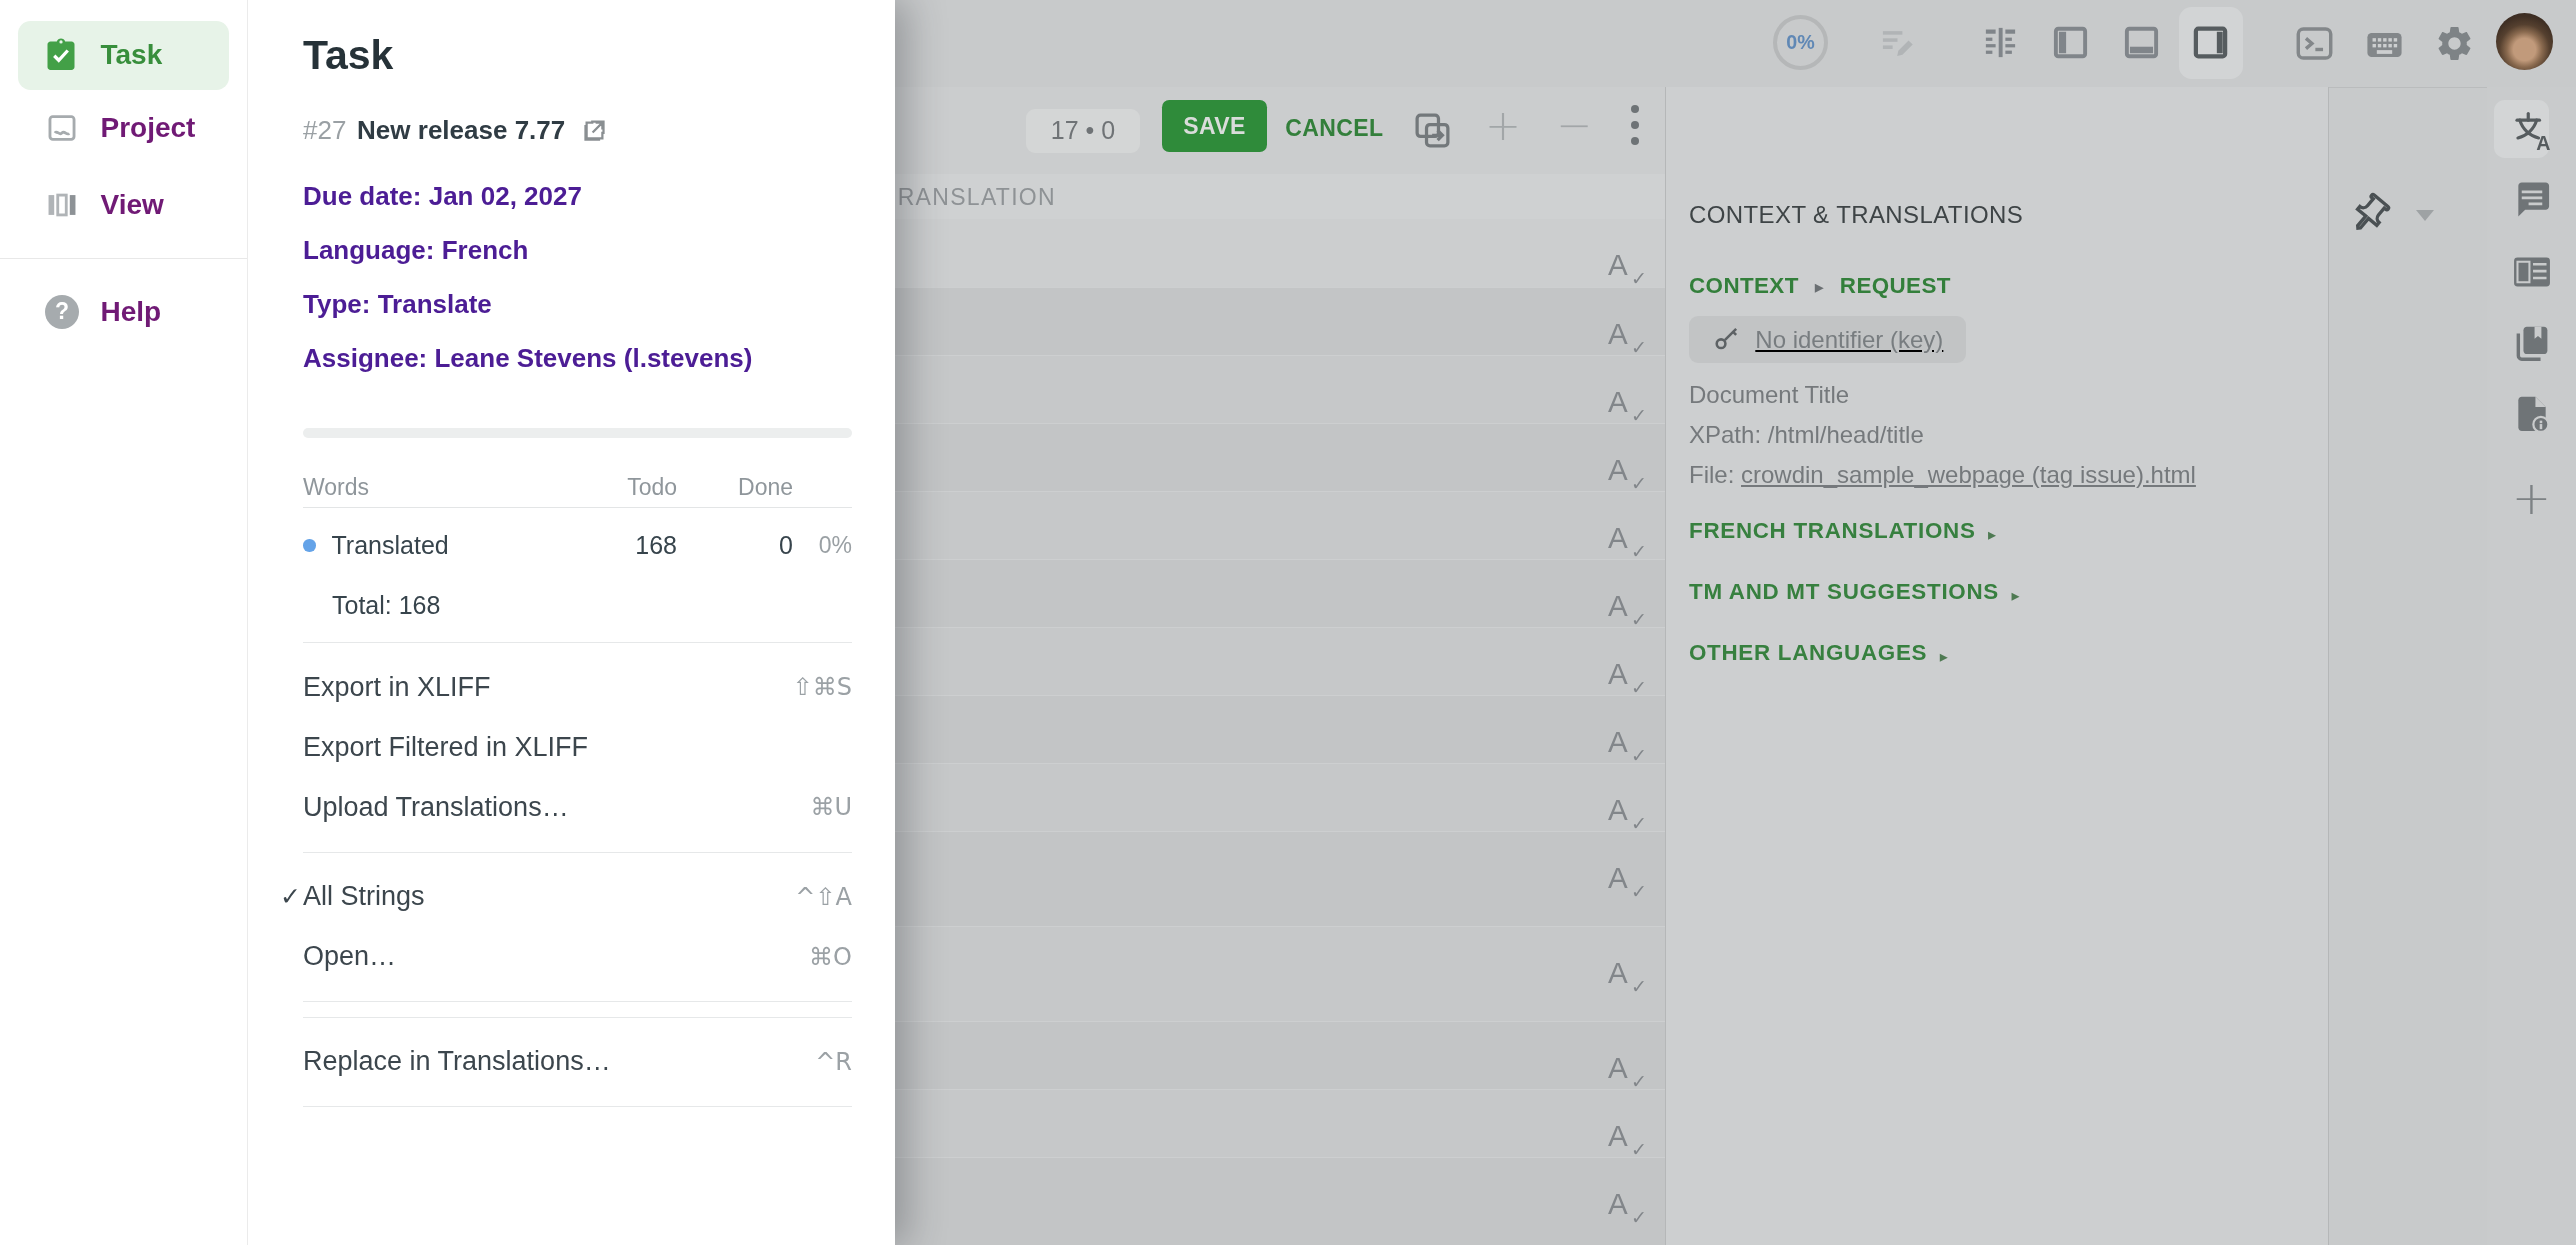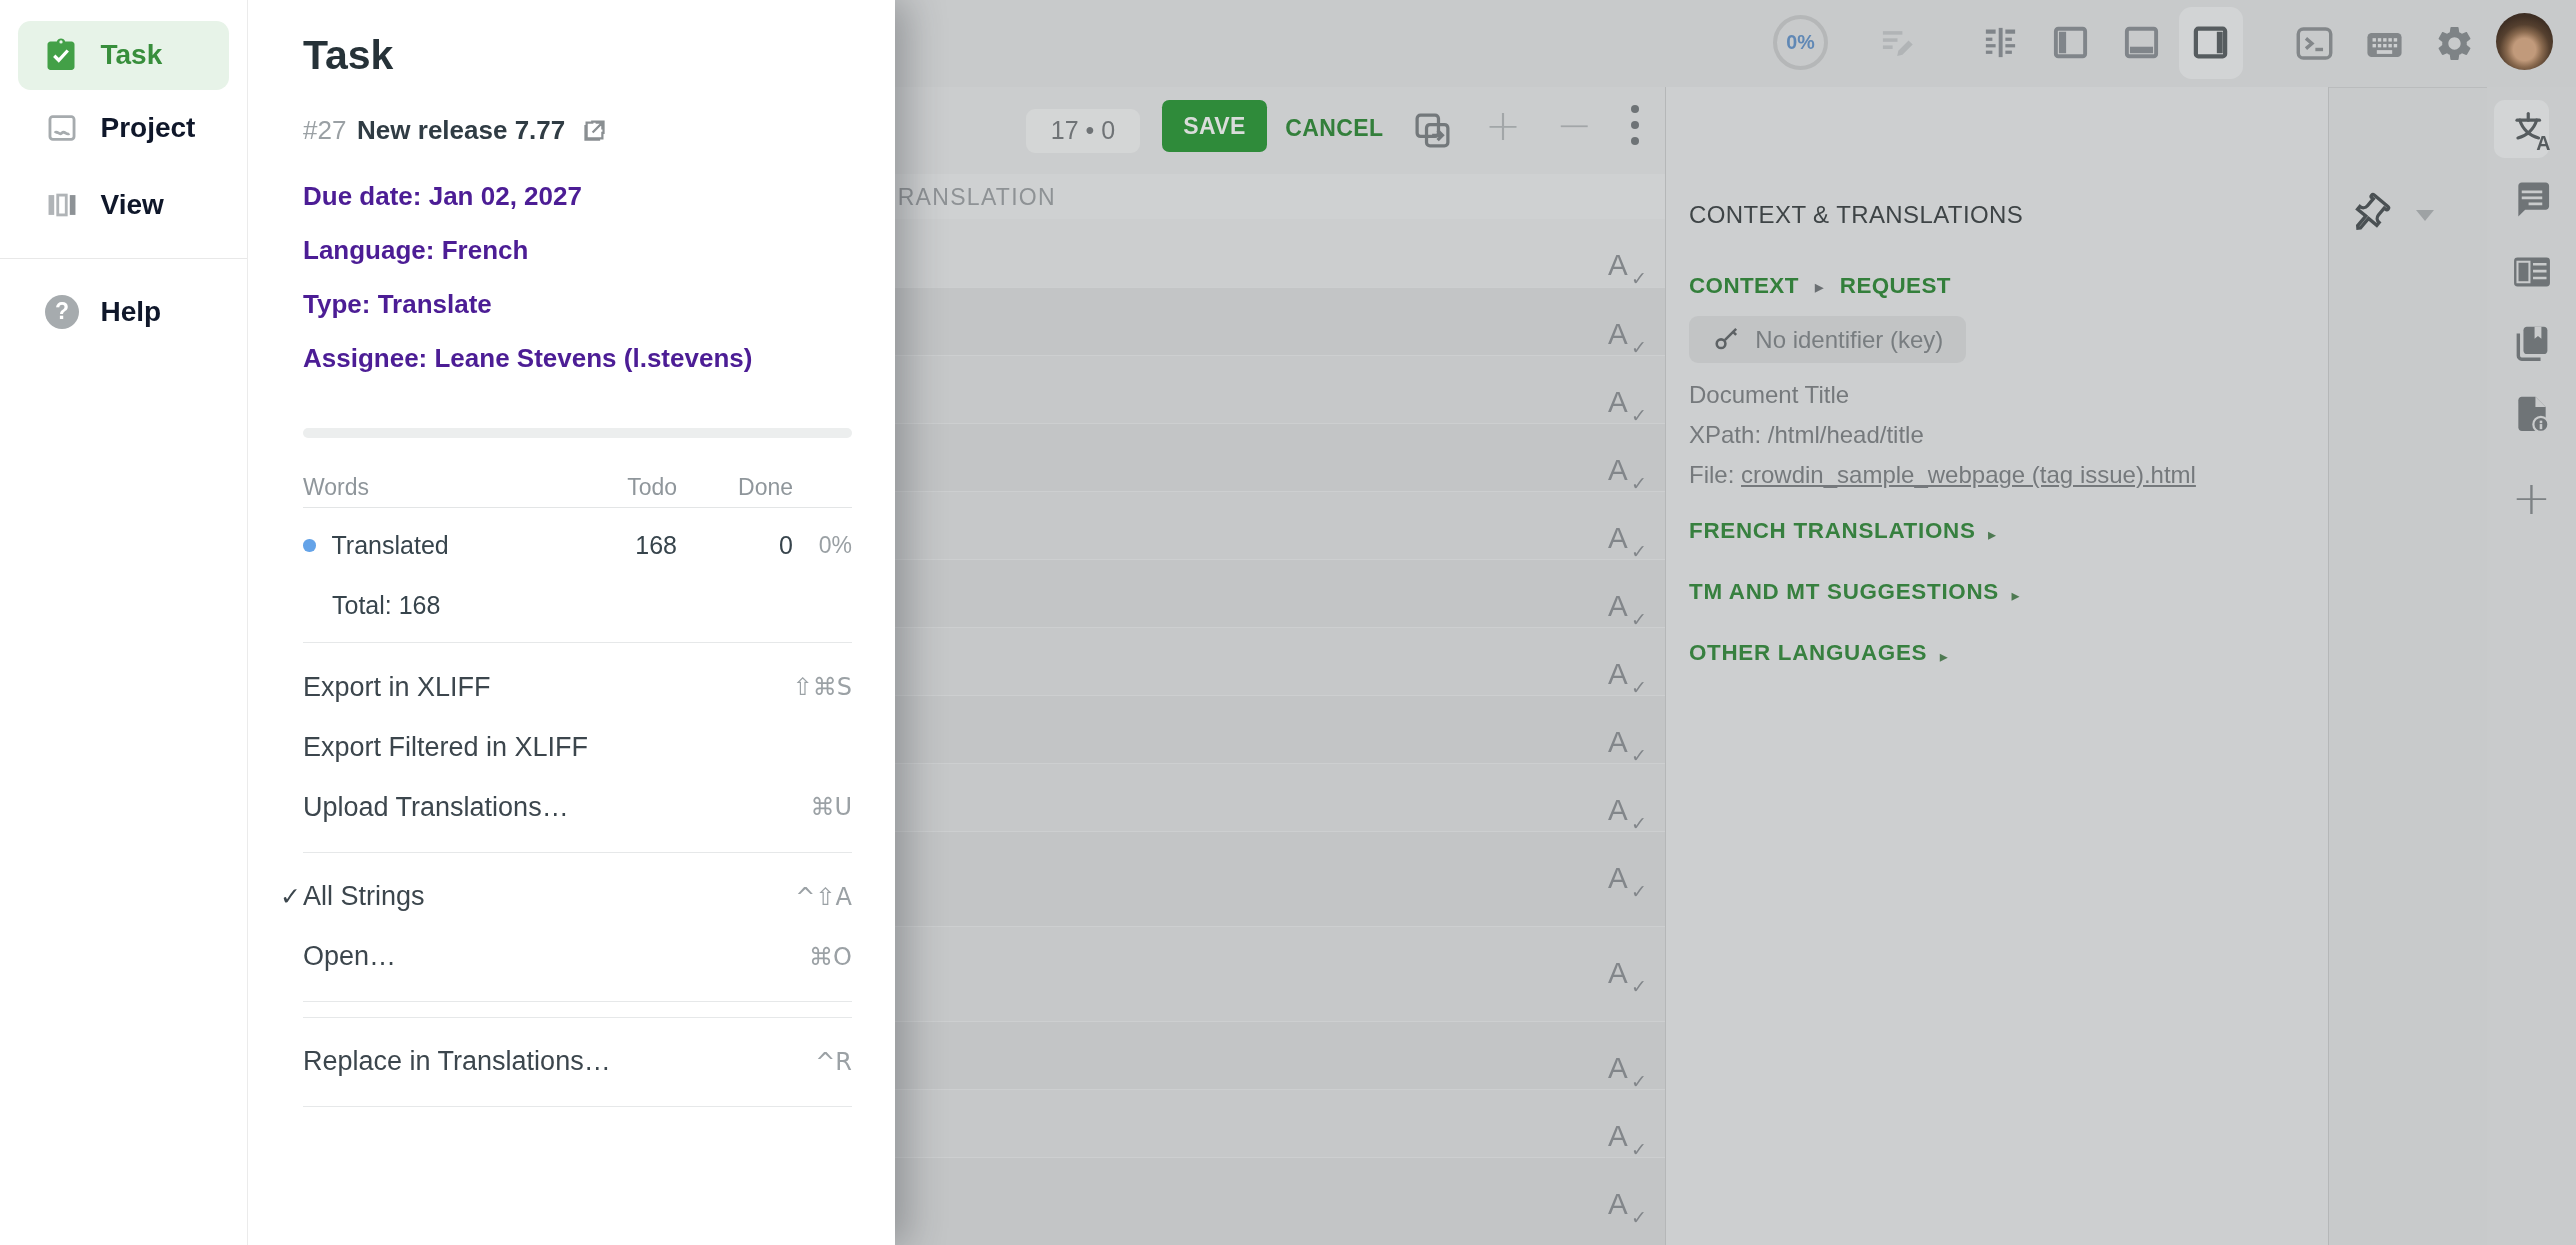--- a/index.html
+++ b/index.html
@@ -44,42 +44,42 @@
 
   .ctxpanel{position:absolute;left:1665px;top:87px;width:664px;bottom:0;background:#cdcfd0;
         border-left:0.9px solid #b5b7b8;border-right:0.9px solid #b5b7b8;box-sizing:border-box;}
   .cp-title{position:absolute;left:23px;top:114px;font-size:24px;font-weight:500;letter-spacing:0.4px;color:#3e4446;}
   .pin{position:absolute;left:682px;top:106px;}
   .caret{position:absolute;left:750px;top:123px;width:0;height:0;border-left:9.8px solid transparent;border-right:9.8px solid transparent;border-top:11.6px solid #9ea2a4;}
   .cp-tabs{position:absolute;left:23px;top:186px;display:flex;align-items:center;gap:16px;}
   .cp-tab{font-size:22.4px;font-weight:bold;letter-spacing:0.4px;color:var(--green-text);}
   .tri{font-family:"DejaVu Sans",sans-serif;font-size:18px;color:#6a6f72;}
   .keypill{position:absolute;left:23px;top:229px;height:47px;padding:0 23px;border-radius:9px;background:#c2c4c5;
-        display:flex;align-items:center;gap:14.3px;}
+        display:flex;align-items:center;gap:14.3px;text-decoration:underline;}
   .keypill span{font-size:24px;color:#787d80;}
   .cp-doc{position:absolute;left:23px;top:288px;font-size:24px;color:#75797c;line-height:40px;}
   .cp-doc a{color:#75797c;text-decoration:underline;}
   .cp-sec{position:absolute;left:23px;display:flex;align-items:flex-end;gap:12.5px;}
   .cp-sec b{font-size:22.4px;font-weight:bold;letter-spacing:0.7px;color:#37803f;}
   .cp-sec .tri{color:#4e7a52;font-size:16px;}
 
   .strip{position:absolute;left:2487px;top:87px;width:89px;bottom:0;background:#c9cbcc;}
   .sic{position:absolute;left:50%;transform:translateX(-50%);}
   .strip-selbg{position:absolute;left:7.2px;top:13.4px;width:55px;height:58px;border-radius:10.7px;background:#d3d5d6;}
   .plusg{font-size:47px;font-weight:300;color:#7d8284;font-family:"DejaVu Sans",sans-serif;}
 
   
   .modal{position:absolute;left:0;top:0;width:895px;height:1246px;background:#fff;
          box-shadow:12.5px 0 36px rgba(35,40,45,.30);display:flex;}
   .m-side{width:248px;box-sizing:border-box;border-right:0.9px solid #ebebeb;padding-top:20.6px;flex:none;}
   .pill{margin:0 18px;height:69px;border-radius:12.5px;background:var(--pill-bg);
         display:flex;align-items:center;gap:21.5px;padding-left:25px;}
   .pill .lbl{font-size:28px;font-weight:bold;color:var(--pill-green);}
   .nav-it{height:77px;display:flex;align-items:center;gap:21.5px;padding-left:45px;}
-  .nav-it .lbl{font-size:28px;font-weight:600;color:#0f172a;}
+  .nav-it .lbl{font-size:28px;font-weight:600;color:#701a75;}
   .side-div{border-top:0.9px solid #e8e8e8;margin:14.3px 0;}
   .helpc{width:34px;height:34px;border-radius:50%;background:#a6abae;display:flex;align-items:center;justify-content:center;}
   .helpc span{color:#fff;font-size:23px;font-weight:bold;}
 
   .m-main{flex:1;box-sizing:border-box;padding:0 43px 0 55px;}
   h1.t{margin:32px 0 0;font-size:41px;font-weight:bold;color:#263238;line-height:47px;}
   .taskline{margin-top:36px;display:flex;align-items:center;gap:10.7px;font-size:26px;}
   .taskline .ref{color:#9aa0a4;}
   .taskline .nm{font-weight:bold;color:#303c44;}
   .info{margin-top:23px;}

